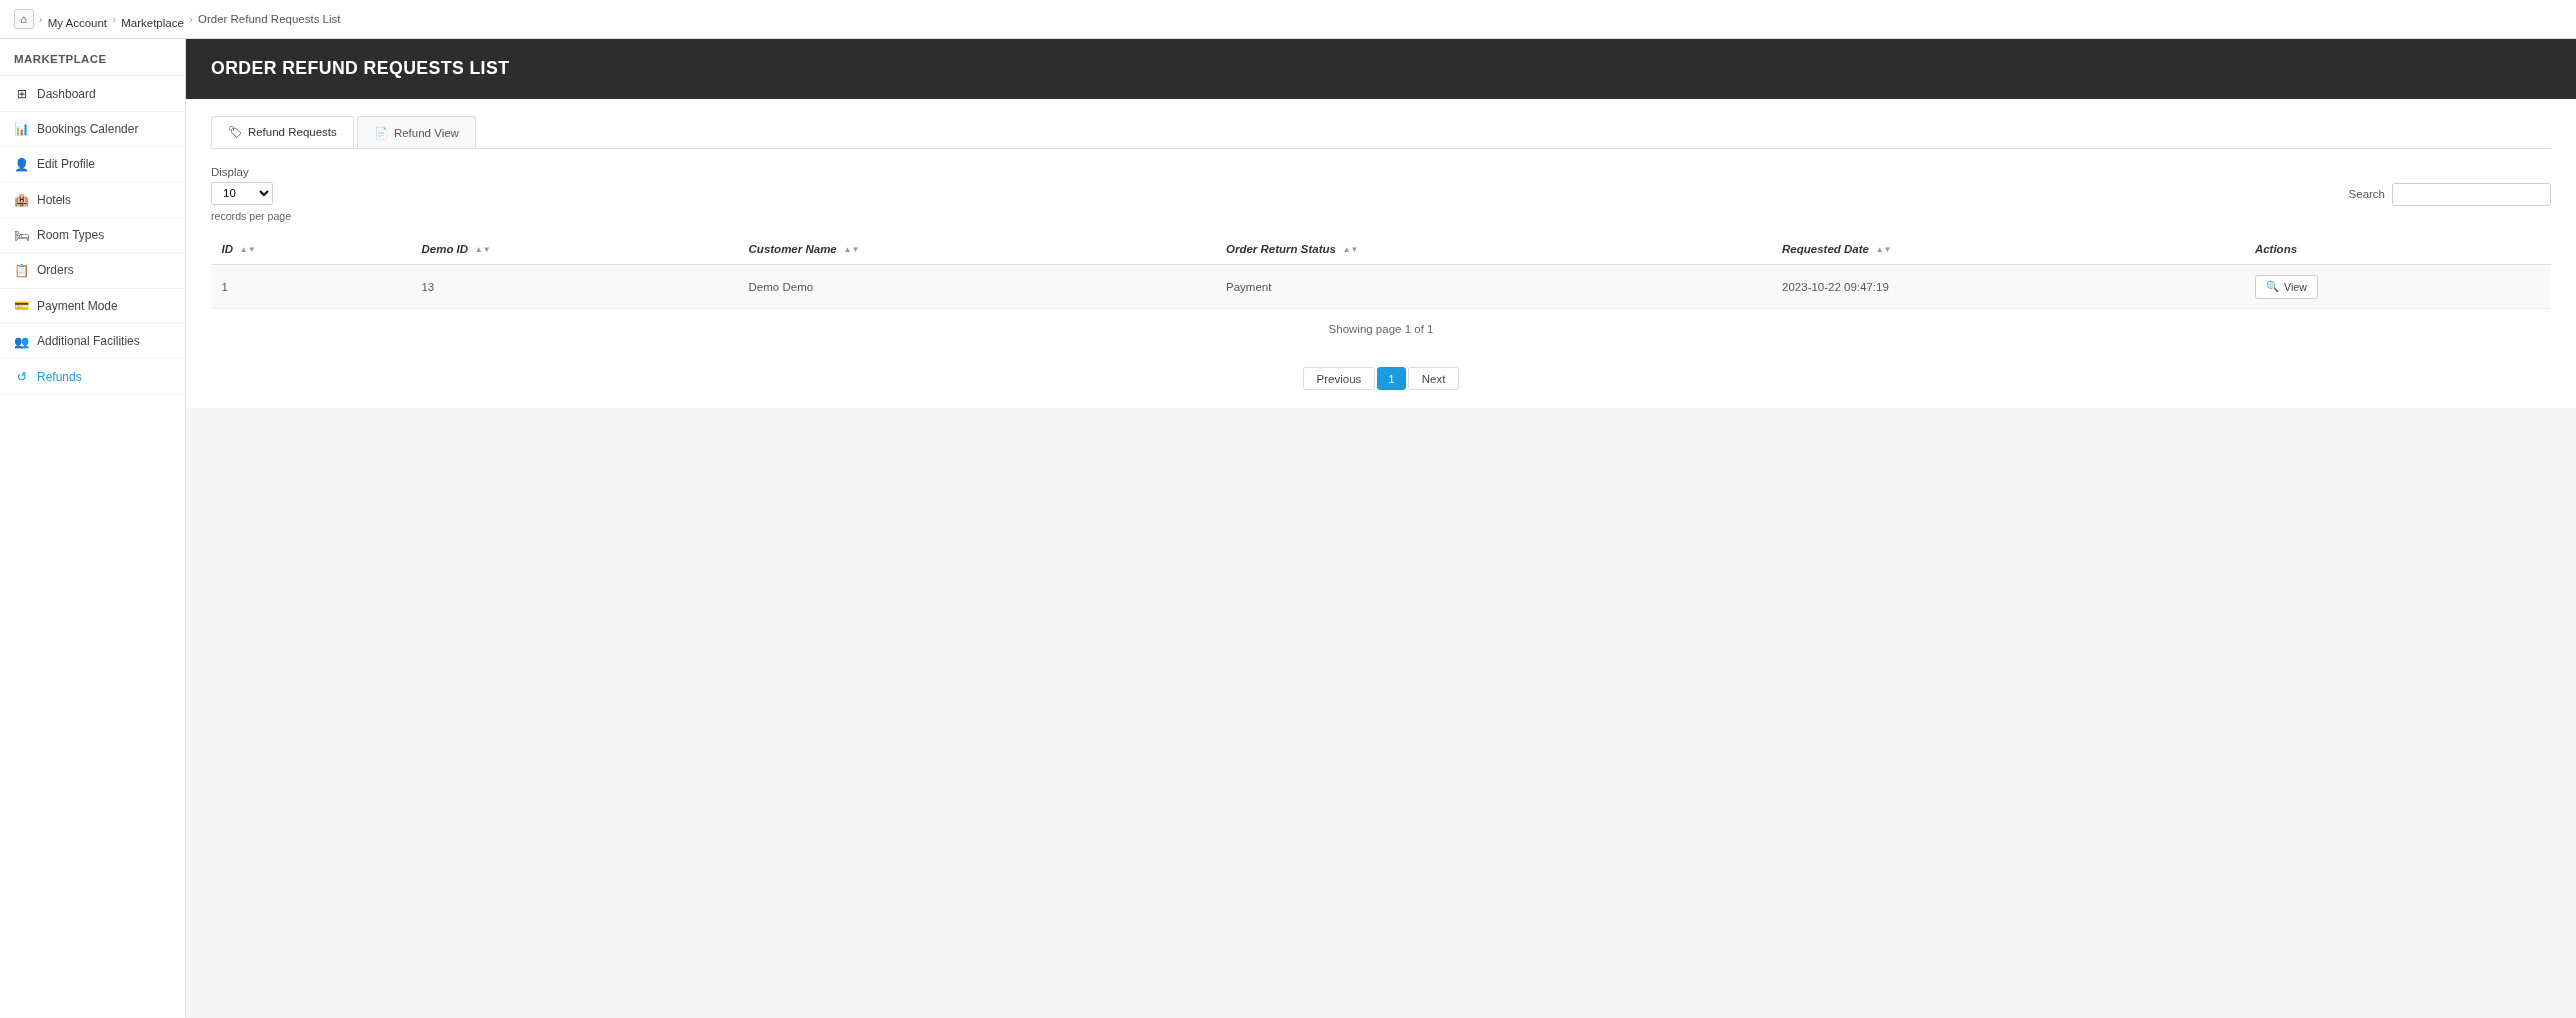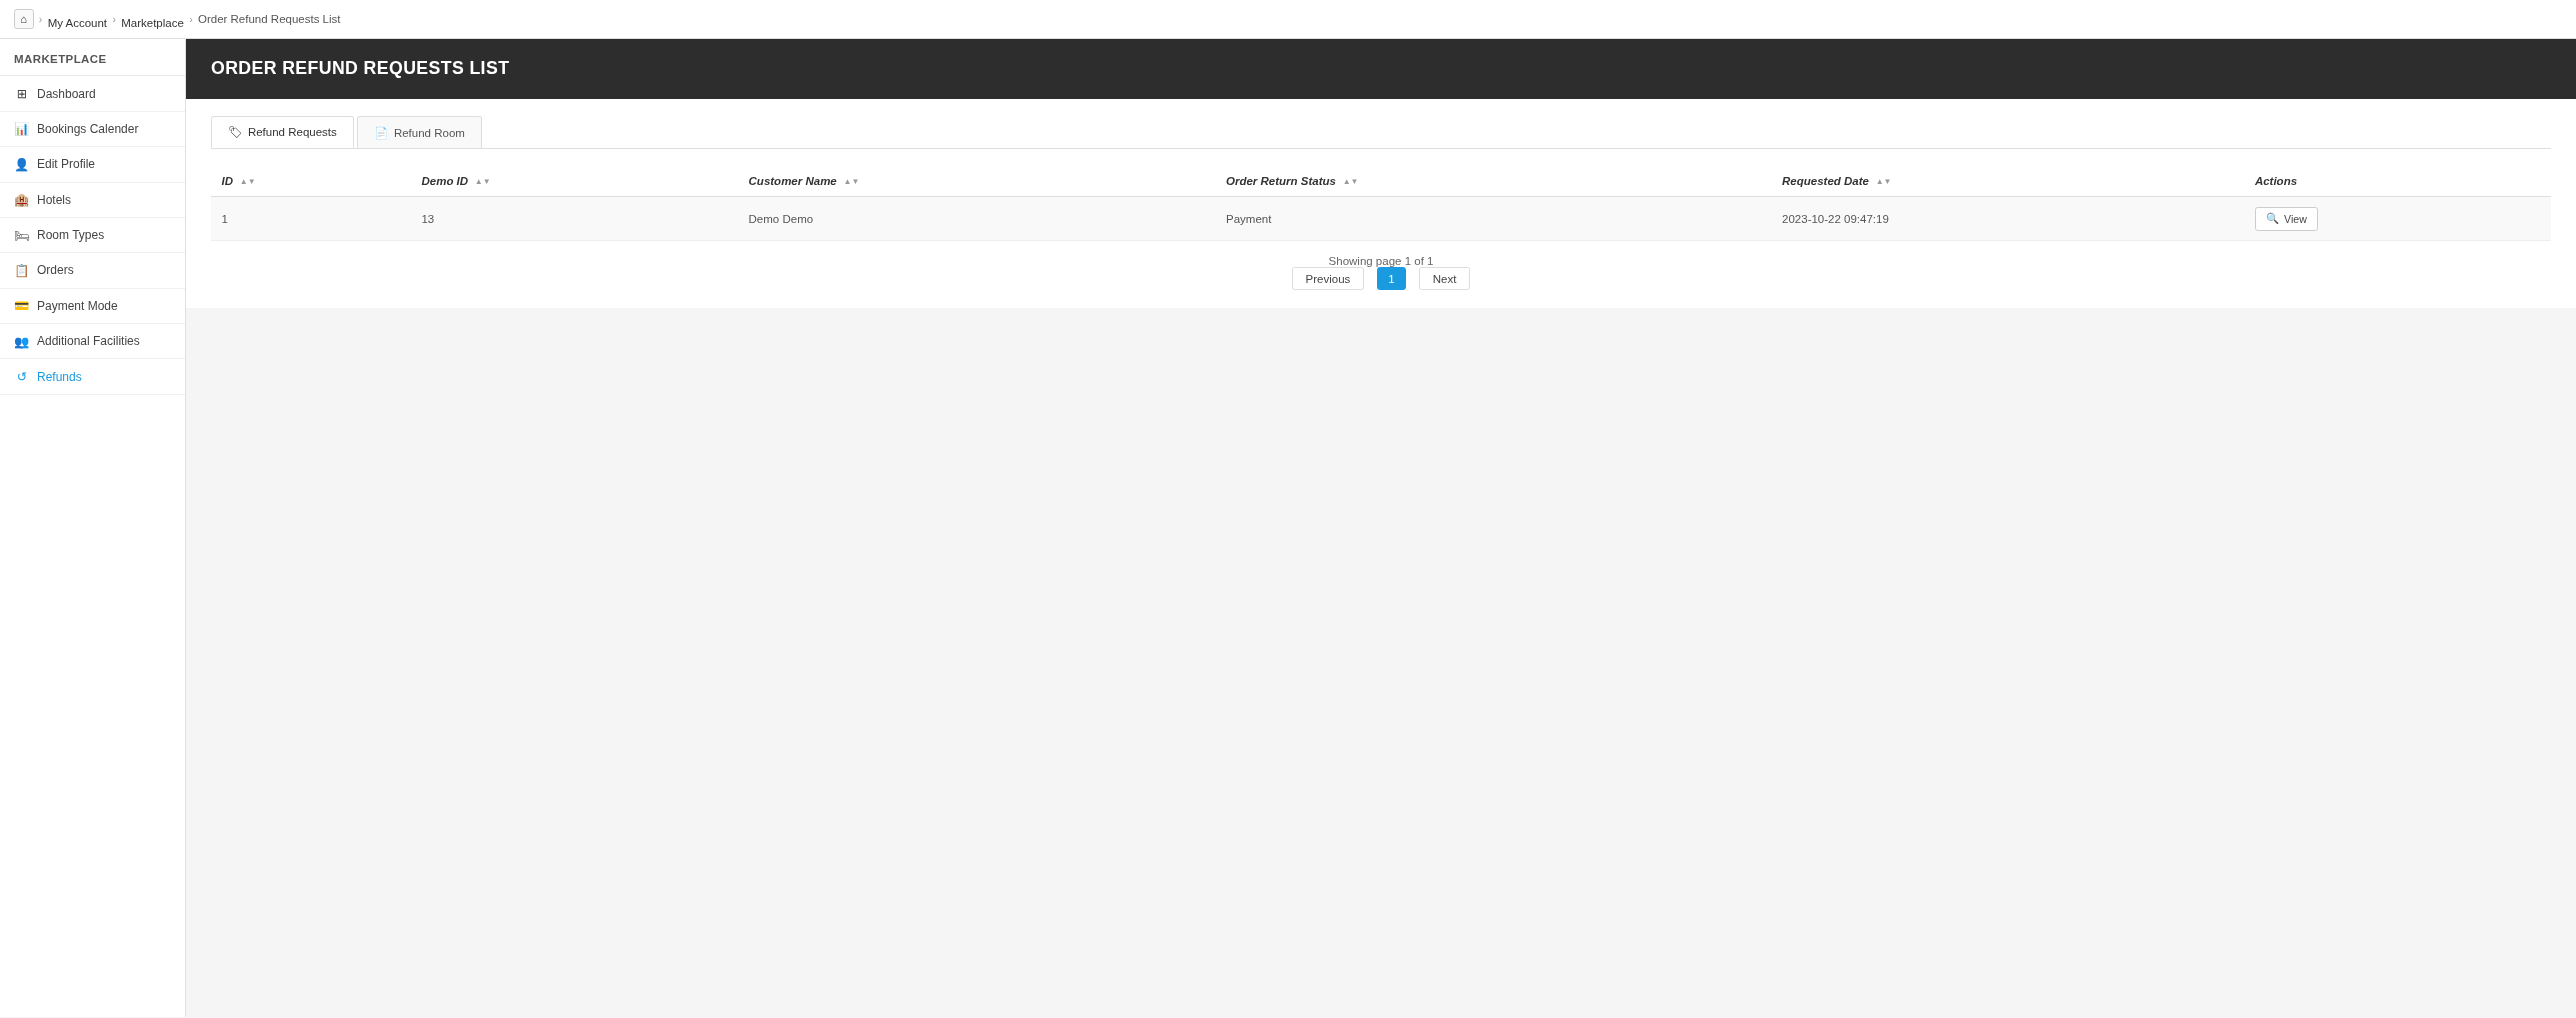--- a/index.html
+++ b/index.html
@@ -249,21 +249,22 @@
       margin-top: 14px;
       flex-direction: column;
     }
     .showing-text {
       font-size: 11.5px;
       color: #666;
     }
     .pagination {
       display: flex;
       align-items: center;
-      gap: 13px;
+      gap: 2px;
+      margin-top: 32px;
     }
     .page-btn {
       border: 0.9px solid #ddd;
       background: #fff;
       padding: 4.4px 12.4px;
       cursor: pointer;
       font-size: 11.5px;
       color: #444;
       border-radius: 2.7px;
     }
@@ -353,24 +354,42 @@
 
     <div class="content-area">
 
       <div class="tabs">
         <div class="tab active">
           <span>🏷</span>
           <span>Refund Requests</span>
         </div>
         <div class="tab">
           <span>📄</span>
-          <span>Refund Room</span>
+          <span>Refund View</span>
         </div>
       </div>
 
+      <div class="display-row">
+        <div class="display-left">
+          <span class="display-label">Display</span>
+          <div class="display-select-wrap">
+            <select class="display-select">
+              <option>10</option>
+              <option>25</option>
+              <option>50</option>
+              <option>100</option>
+            </select>
+          </div>
+          <span class="records-label">records per page</span>
+        </div>
+        <div class="search-row">
+          <span class="search-label">Search</span>
+          <input class="search-input" type="text" style="">
+        </div>
+      </div>
 
       <table class="data-table">
         <thead>
           <tr>
             <th>
               <span>ID</span>
               <span class="sort-icons">▲▼</span>
             </th>
             <th>
               <span>Demo ID</span>

